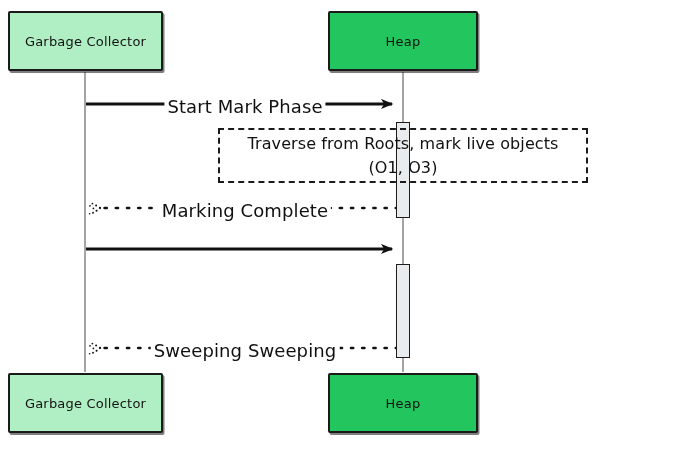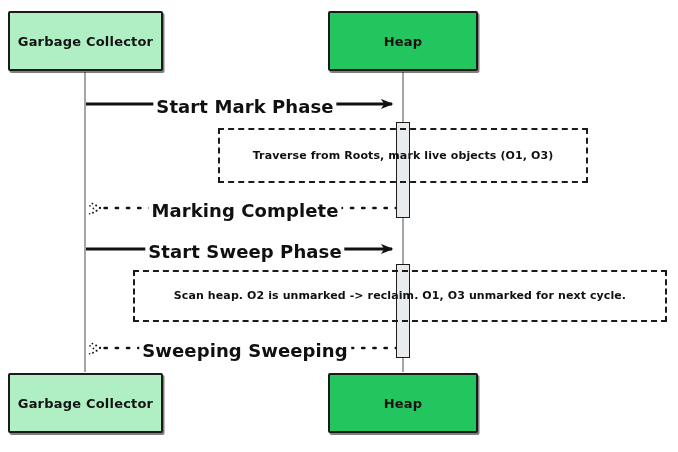--- a/index.html
+++ b/index.html
@@ -9,21 +9,20 @@
   }
   body {
     font-family: "DejaVu Sans", sans-serif;
   }
   #diagram {
     position: relative;
     width: 678px;
     height: 452px;
     background: #ffffff;
     overflow: hidden;
-    font-weight: bold;
   }
   svg.layer {
     position: absolute;
     left: 0;
     top: 0;
     width: 678px;
     height: 452px;
   }
   .participant-box {
     position: absolute;
@@ -59,21 +58,21 @@
   .note-box {
     position: absolute;
     box-sizing: border-box;
     border: 2.5px dashed #1b1b1b;
     background: transparent;
     display: flex;
     align-items: center;
     justify-content: center;
   }
   .note-text {
-    font-size: 11px;
+    font-size: 16px;
     color: #101010;
     text-align: center;
     line-height: 1.45;
     padding: 0 10px;
     letter-spacing: 0.1px;
   }
   .activation {
     position: absolute;
     box-sizing: border-box;
     background: #e9ecef;
@@ -123,30 +122,26 @@
 
   <div class="participant-box heap-box" style="left:328px; top:11px; width:150px; height:60px;">
     <span class="participant-label">Heap</span>
   </div>
 
   <div class="activation" style="left:396px; top:122px; width:14px; height:96px;"></div>
   <div class="activation" style="left:396px; top:264px; width:14px; height:94px;"></div>
 
   <div class="msg-label" style="left:245px; top:96px;">Start Mark Phase</div>
   <div class="msg-label" style="left:245px; top:200px;">Marking Complete</div>
-  <div class="msg-label" style="left:245px; top:241px;">Start Sweep Phase</div>
   <div class="msg-label" style="left:245px; top:340px;">Sweeping Sweeping</div>
 
   <div class="note-box" style="left:218px; top:128px; width:370px; height:55px;">
     <span class="note-text">Traverse from Roots, mark live objects (O1, O3)</span>
   </div>
 
-  <div class="note-box" style="left:133px; top:270px; width:534px; height:52px;">
-    <span class="note-text">Scan heap. O2 is unmarked -&gt; reclaim. O1, O3 unmarked for next cycle.</span>
-  </div>
 
   <div class="participant-box gc-box" style="left:8px; top:373px; width:155px; height:60px;">
     <span class="participant-label">Garbage Collector</span>
   </div>
 
   <div class="participant-box heap-box" style="left:328px; top:373px; width:150px; height:60px;">
     <span class="participant-label">Heap</span>
   </div>
 
 </div>

